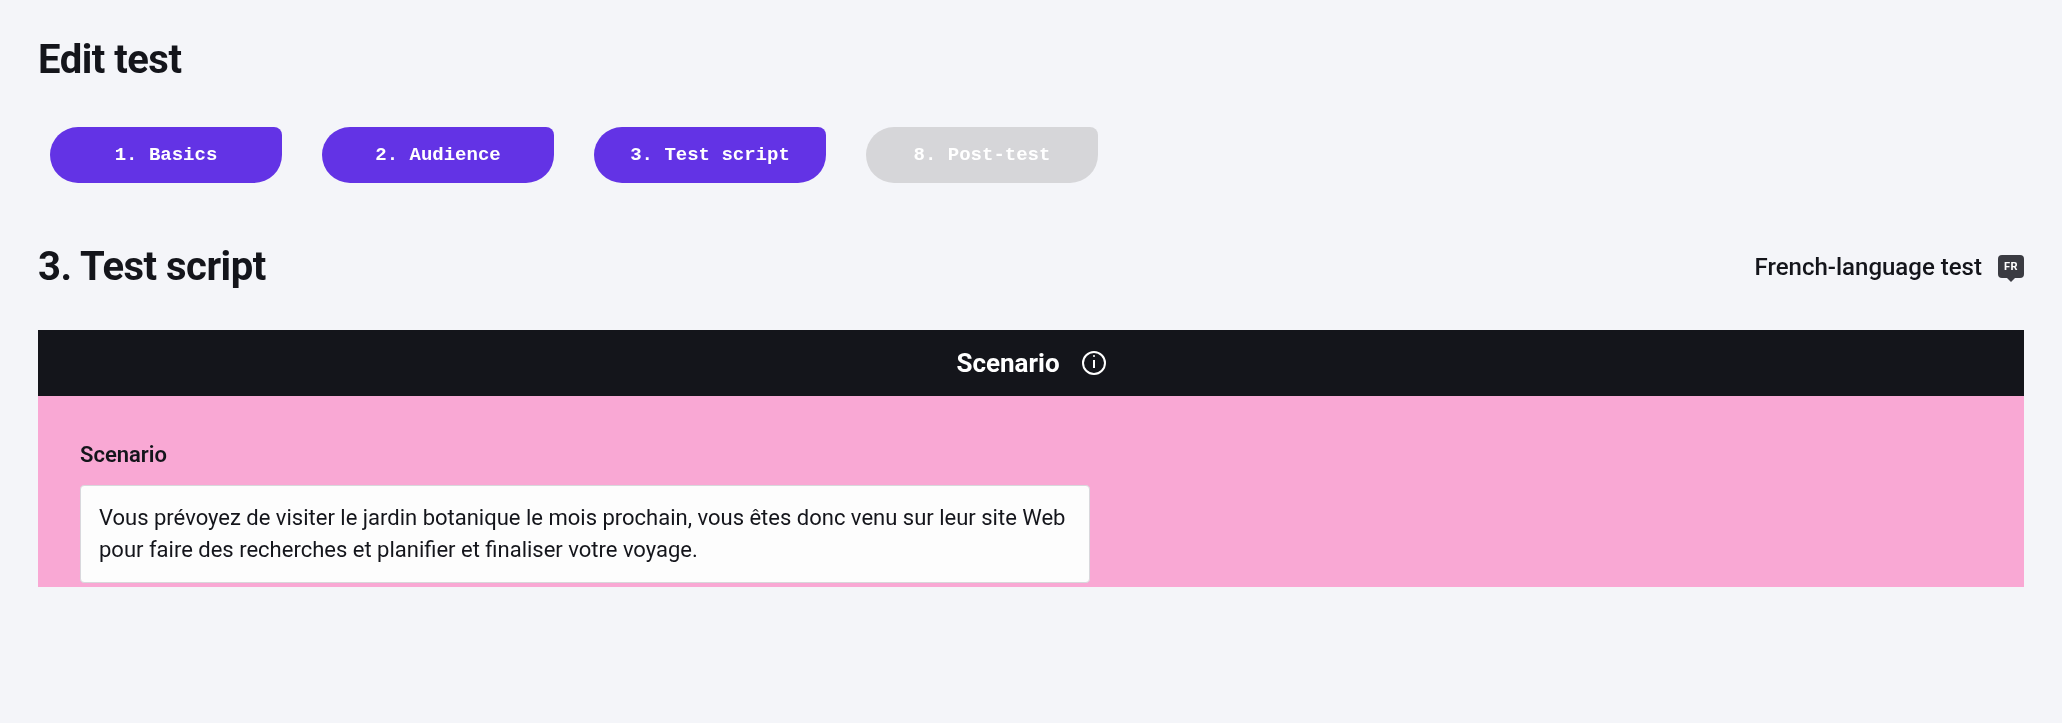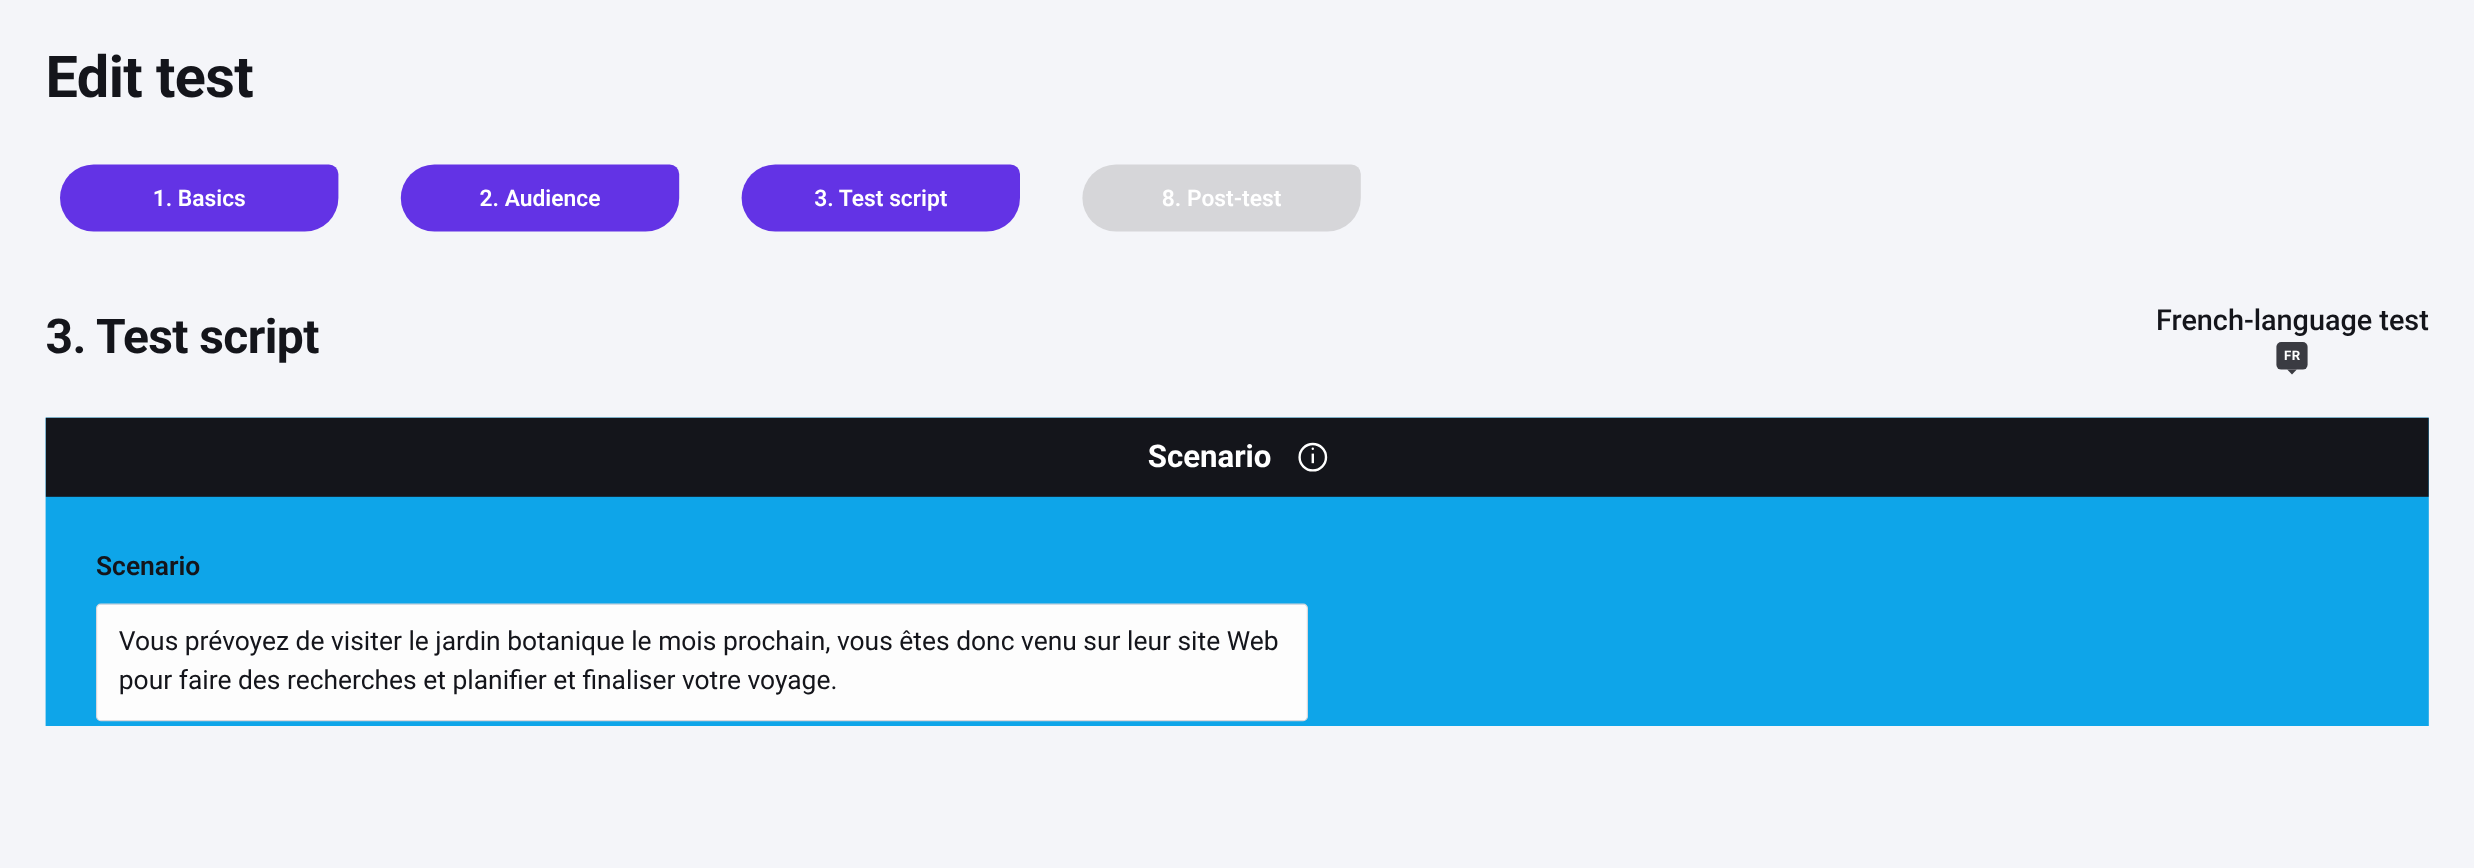--- a/index.html
+++ b/index.html
@@ -9,32 +9,33 @@
     }
     
     body {
       font-family: -apple-system, BlinkMacSystemFont, 'Segoe UI', Roboto, sans-serif;
       background-color: #f4f5f9;
       padding: 36px 38px;
       width: 2062px;
     }
     
     .page-title {
-      font-size: 48px;
+      font-size: 40px;
       font-weight: 700;
       color: #14151b;
       margin-bottom: 44px;
       letter-spacing: -0.5px;
     }
     
     .steps-container {
       display: flex;
-      gap: 52px;
+      gap: 40px;
       margin-bottom: 60px;
       padding-left: 12px;
+      font-family: Liberation Mono, monospace;
     }
     
     .step {
       height: 56px;
       width: 232px;
       display: flex;
       align-items: center;
       justify-content: center;
       font-size: 19px;
       font-weight: 600;
@@ -59,22 +60,21 @@
     .section-title {
       font-size: 40px;
       font-weight: 700;
       color: #14151b;
       letter-spacing: -0.5px;
     }
     
     .language-indicator {
       display: flex;
       align-items: center;
-      gap: 4px;
-      flex-direction: column;
+      gap: 16px;
     }
     
     .language-text {
       font-size: 24px;
       font-weight: 500;
       color: #14151b;
     }
     
     .language-badge {
       background-color: #3a3b42;
@@ -94,21 +94,21 @@
       left: 50%;
       transform: translateX(-50%);
       width: 0;
       height: 0;
       border-left: 4px solid transparent;
       border-right: 4px solid transparent;
       border-top: 4px solid #3a3b42;
     }
     
     .scenario-panel {
-      background-color: #0ea5e9;
+      background-color: #f9a8d4;
       overflow: hidden;
       margin-top: 40px;
     }
     
     .scenario-header {
       background-color: #14151b;
       color: #ffffff;
       display: flex;
       align-items: center;
       justify-content: center;

